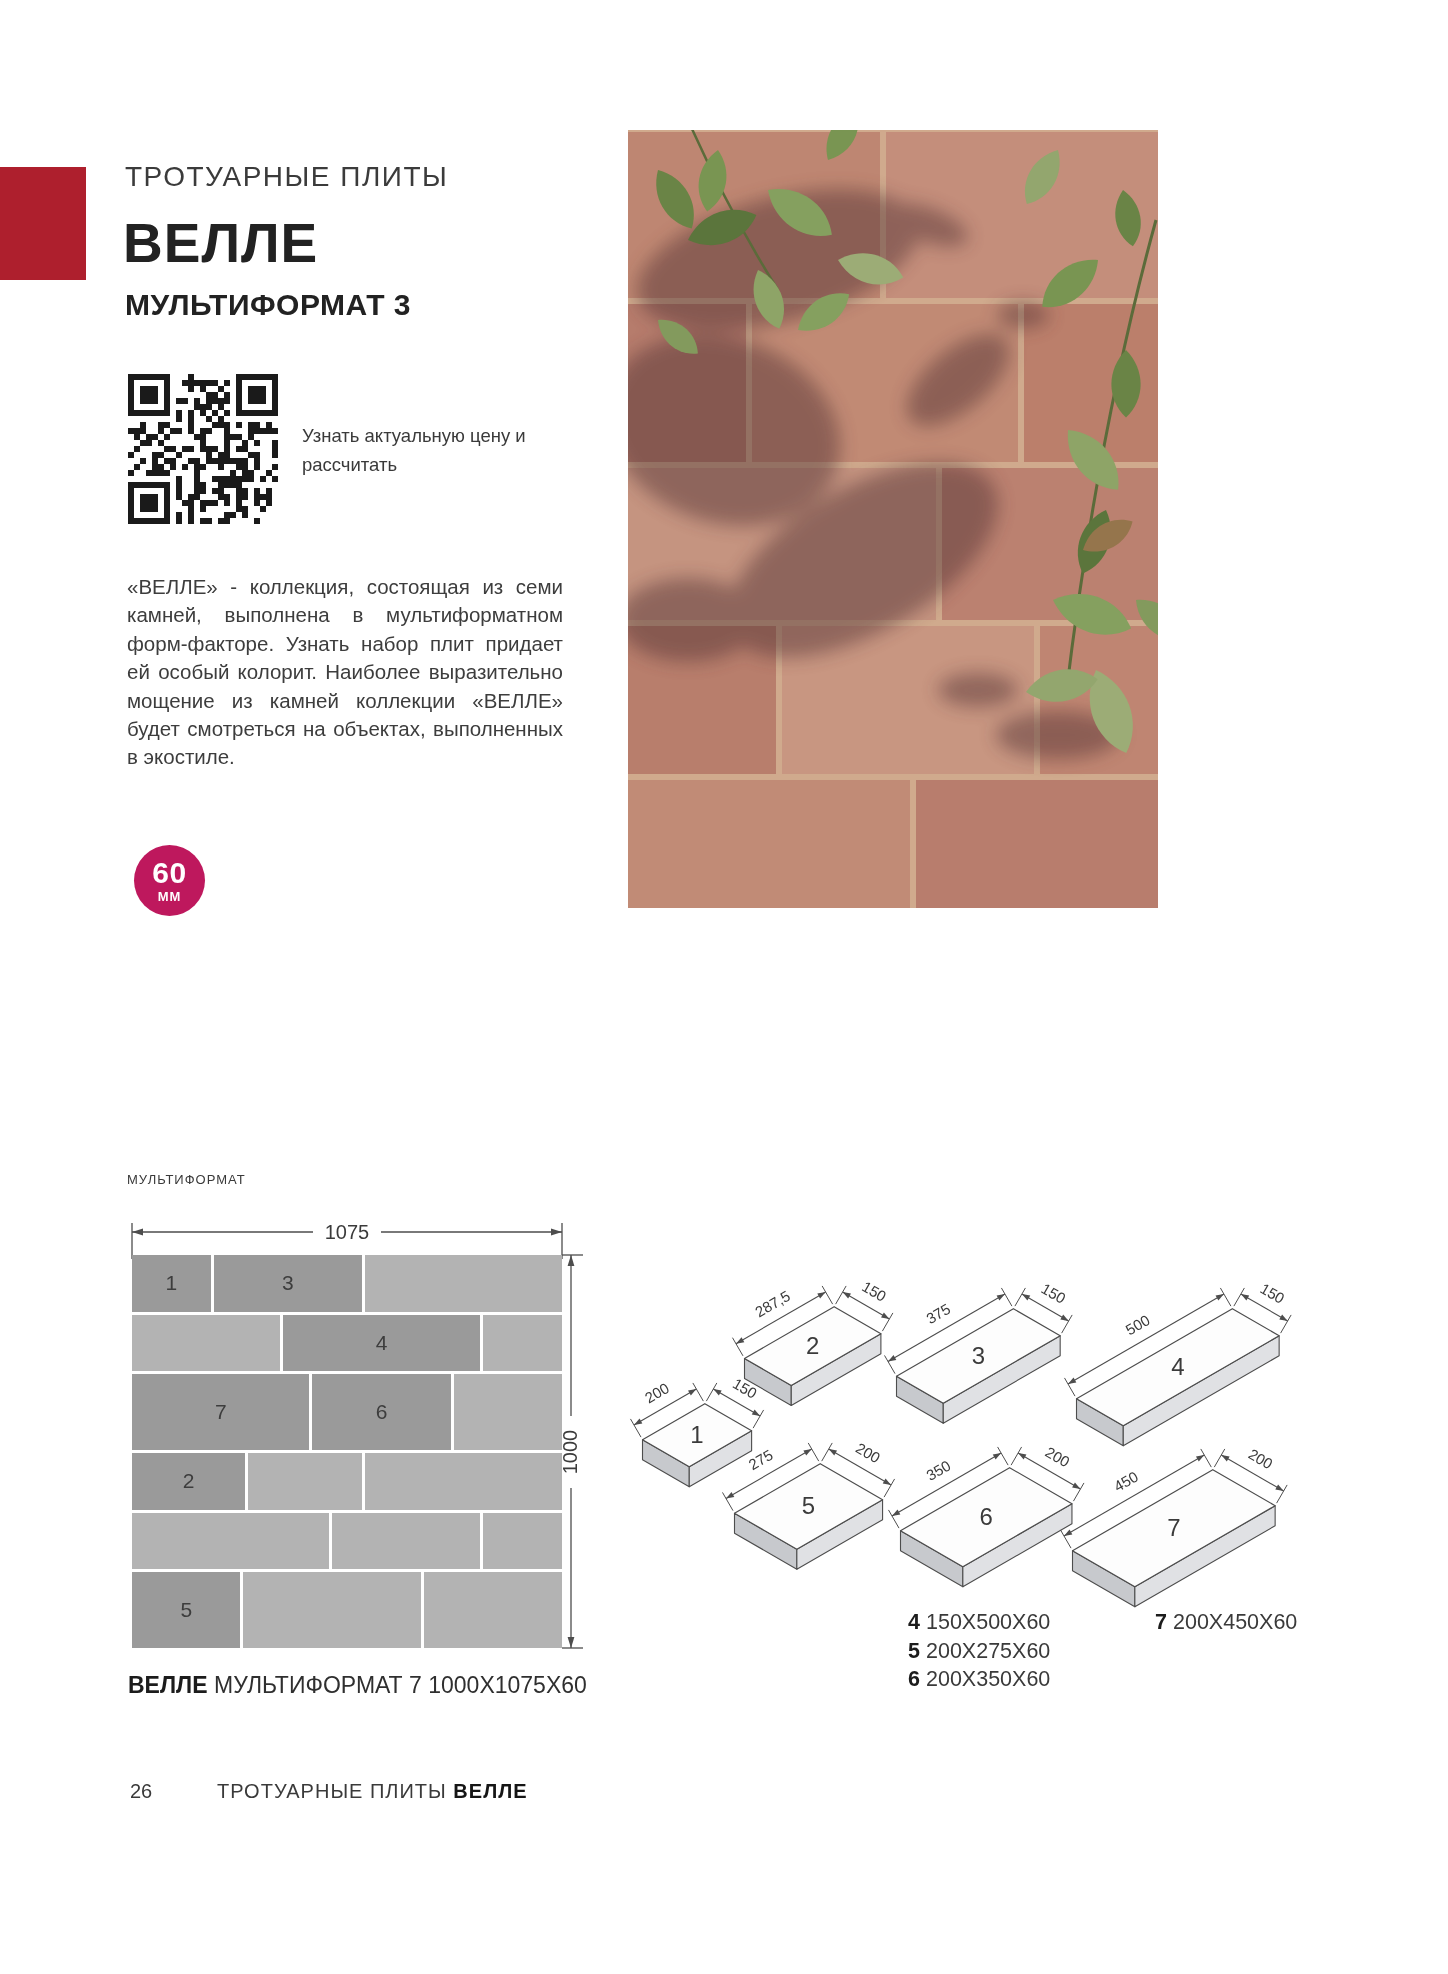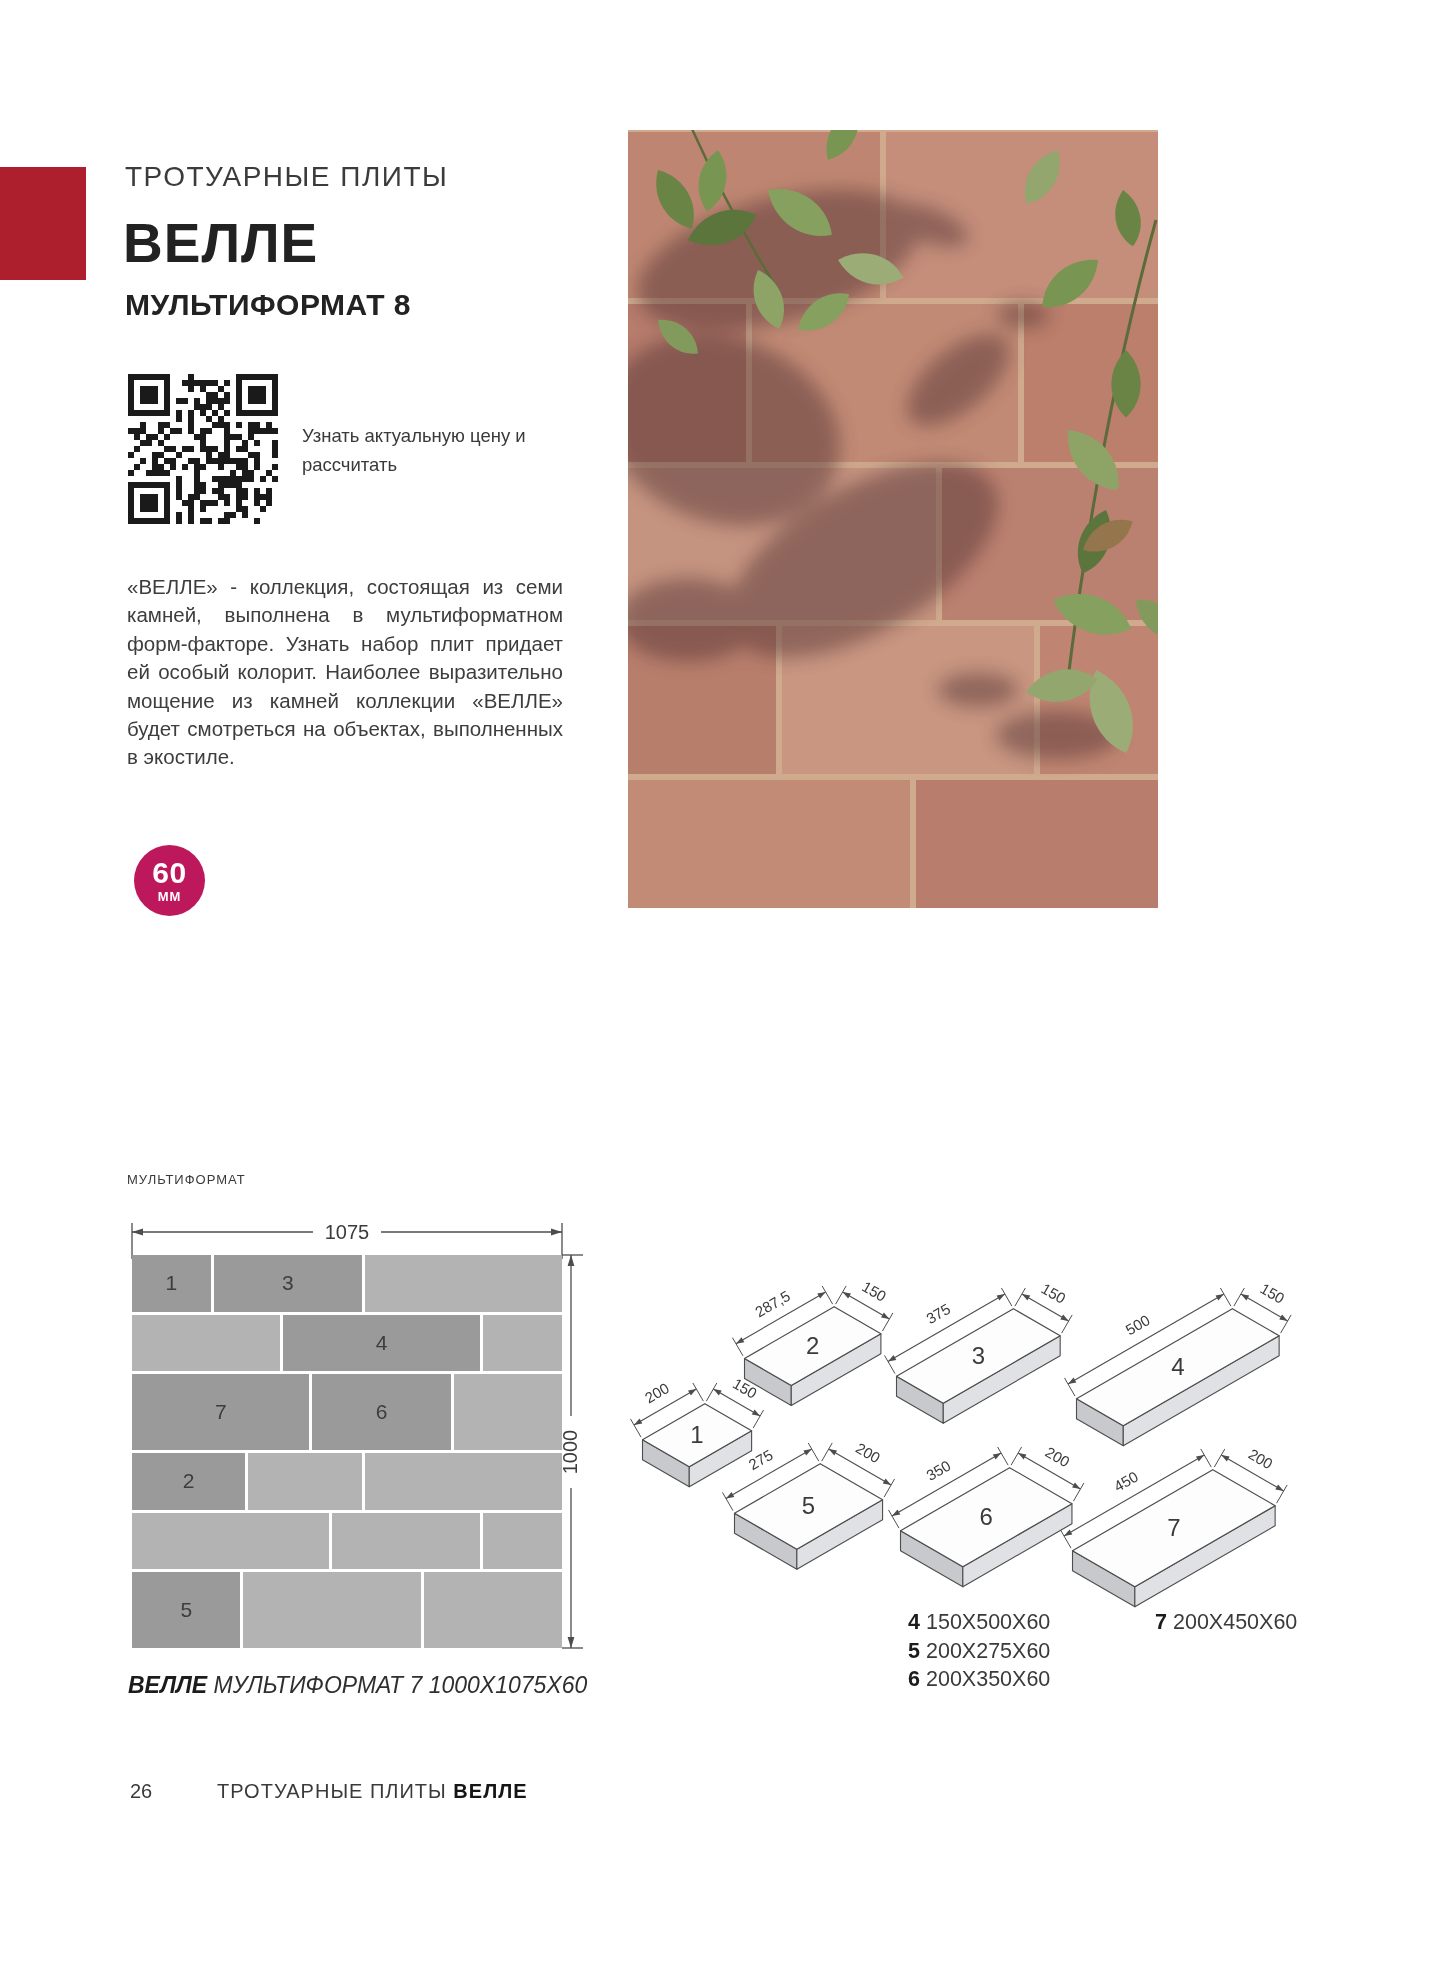--- a/index.html
+++ b/index.html
@@ -26,21 +26,21 @@
   
   .photo{left:628px;top:130px;width:530px;height:778px;overflow:hidden;}
   
   .typo-heading{left:125px;top:1116px;font-size:41px;letter-spacing:2px;color:#2e2e2e;}
   .typo-sub{left:127px;top:1172px;font-size:13px;letter-spacing:1px;color:#3a3a3a;}
   .dims-svg{left:118px;top:1212px;width:540px;height:450px;overflow:visible;}
   .mosaic{left:132px;top:1255px;width:430px;height:393px;display:flex;flex-direction:column;gap:3px;}
   .mrow{display:flex;gap:3px;flex-basis:0;}
   .mblock{flex-basis:0;display:flex;align-items:center;justify-content:center;}
   .mblock span{font-size:21px;color:#3d3d3d;}
-  .diagram-caption{left:128px;top:1672px;font-size:23px;color:#2f2f2f;font-style:italic;}
+  .diagram-caption{left:128px;top:1672px;font-size:23px;color:#2f2f2f;}
   .diagram-caption b{color:#1c1c1c;}
   
   .stones{left:600px;top:1268px;width:848px;height:450px;}
   .stone{position:absolute;}
   .stone svg{overflow:visible;display:block;}
   
   .size-col{top:1608px;font-size:21.5px;line-height:28.6px;color:#3a3a3a;white-space:nowrap;}
   .size-col b{color:#1c1c1c;margin-right:6px;}
   
   .footer-pn{left:130px;top:1780px;font-size:20px;color:#3a3a3a;}
@@ -49,21 +49,21 @@
 </style>
 </head>
 <body>
 
 <div class="page">
 
   <div class="abs red-square"></div>
 
   <div class="abs category">ТРОТУАРНЫЕ ПЛИТЫ</div>
   <div class="abs title">ВЕЛЛЕ</div>
-  <div class="abs subtitle">МУЛЬТИФОРМАТ 8</div>
+  <div class="abs subtitle">МУЛЬТИФОРМАТ 3</div>
 
   <div class="abs qr" id="qr"><svg width="150" height="150" viewBox="0 0 150 150">
         <rect width="150" height="150" fill="#fff"></rect>
         <g fill="#1a1a1a">
           <rect x="0" y="0" width="6" height="6"></rect>
           <rect x="6" y="0" width="6" height="6"></rect>
           <rect x="12" y="0" width="6" height="6"></rect>
           <rect x="18" y="0" width="6" height="6"></rect>
           <rect x="24" y="0" width="6" height="6"></rect>
           <rect x="30" y="0" width="6" height="6"></rect>

